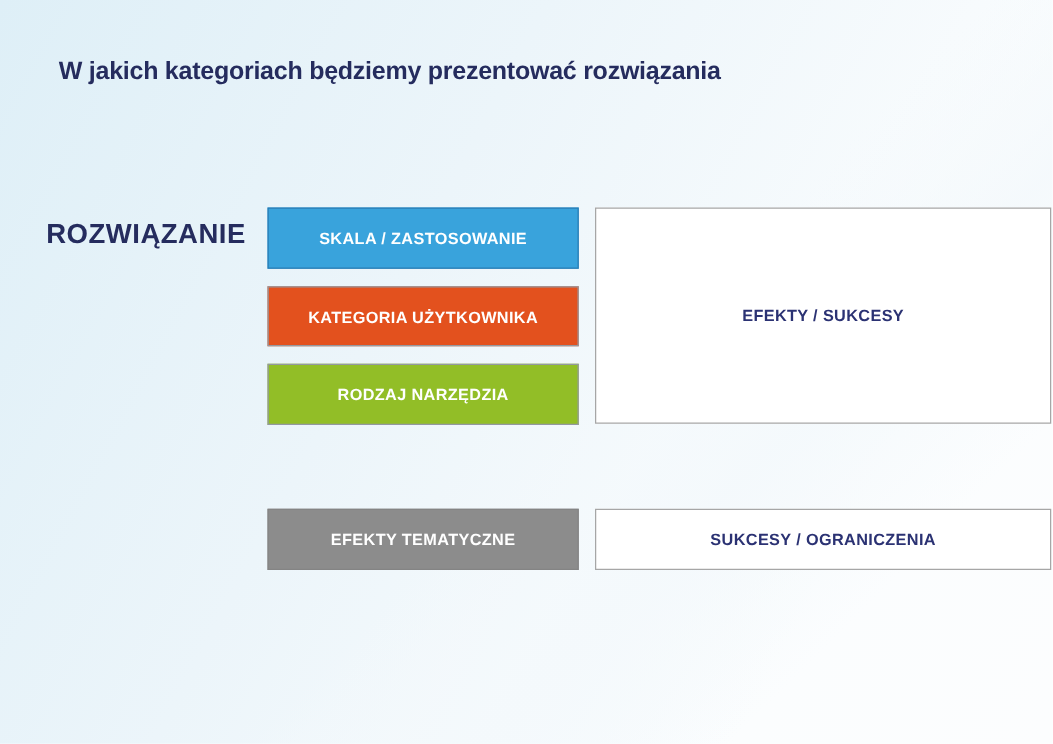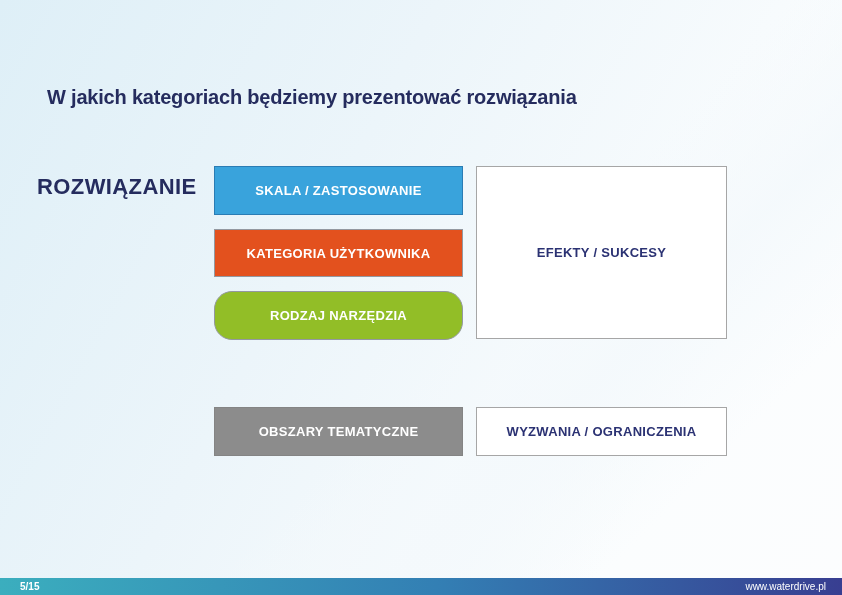--- a/index.html
+++ b/index.html
@@ -18,21 +18,20 @@
 
   .title {
     position: absolute;
     left: 47px;
     top: 46px;
     font-size: 20px;
     font-weight: bold;
     letter-spacing: -0.2px;
     color: var(--navy);
     white-space: nowrap;
-    margin-top: 40px;
   }
 
   .row-label {
     position: absolute;
     left: 37px;
     top: 174px;
     font-size: 22px;
     font-weight: bold;
     letter-spacing: 0.4px;
     color: var(--navy);
@@ -47,25 +46,25 @@
     text-align: center;
     border: 1px solid transparent;
     font-weight: bold;
     font-size: 13px;
     letter-spacing: 0.3px;
     color: #FFFFFF;
   }
   .box span { display: block; }
 
   .col1 { left: 214px; width: 249px; }
-  .col2 { left: 476px; width: 251px; }
+  .col2 { left: 476px; width: 365px; }
 
   .box-skala     { top: 166px; height: 49px; }
   .box-kategoria { top: 229px; height: 48px; }
-  .box-rodzaj    { top: 291px; height: 49px; border-radius: 18px; }
+  .box-rodzaj    { top: 291px; height: 49px; }
   .box-obszary   { top: 407px; height: 49px; }
   .box-efekty    { top: 166px; height: 173px; }
   .box-wyzwania  { top: 407px; height: 49px; }
 
   .box-white { color: var(--navy_box_text); }
 
   .footer {
     position: absolute;
     left: 0;
     bottom: 0;
@@ -97,29 +96,25 @@
 
   <div class="box col1 box-skala" style="background: rgb(57, 163, 220); border-color: rgb(42, 124, 180);">
     <span>SKALA / ZASTOSOWANIE</span>
   </div>
 
   <div class="box col1 box-rodzaj" style="background: rgb(146, 190, 39); border-color: rgb(147, 152, 160);">
     <span>RODZAJ NARZĘDZIA</span>
   </div>
 
   <div class="box col1 box-obszary" style="background: rgb(140, 140, 140); border-color: rgb(132, 132, 132);">
-    <span>OBSZARY TEMATYCZNE</span>
+    <span>EFEKTY TEMATYCZNE</span>
   </div>
 
   <div class="box col2 box-efekty box-white" style="background: rgb(255, 255, 255); border-color: rgb(166, 166, 166);">
     <span>EFEKTY / SUKCESY</span>
   </div>
 
   <div class="box col2 box-wyzwania box-white" style="background: rgb(255, 255, 255); border-color: rgb(166, 166, 166);">
-    <span>WYZWANIA / OGRANICZENIA</span>
+    <span>SUKCESY / OGRANICZENIA</span>
   </div>
 
-  <div class="footer">
-    <span class="page">5/15</span>
-    <span class="website">www.waterdrive.pl</span>
-  </div>
 
 </div>
 
 </body></html>

